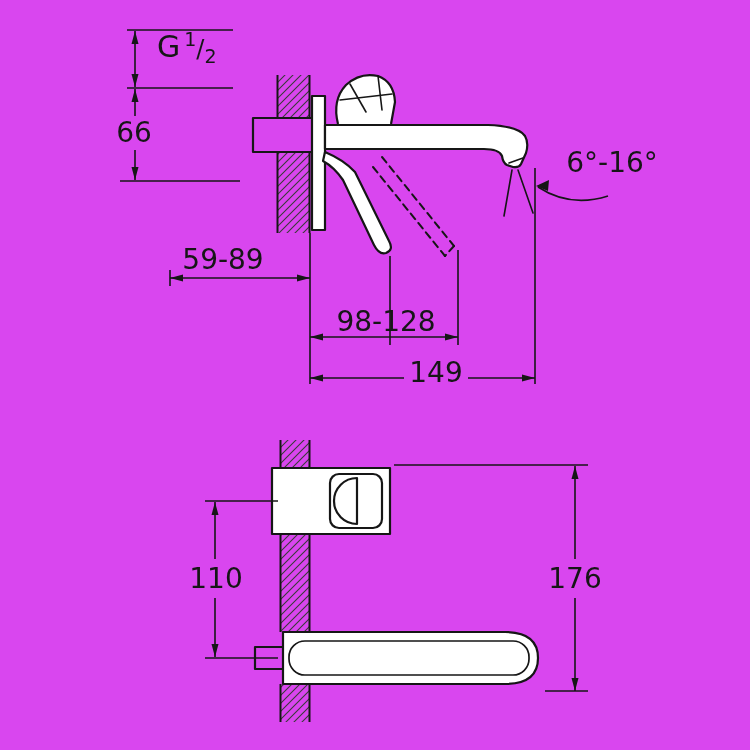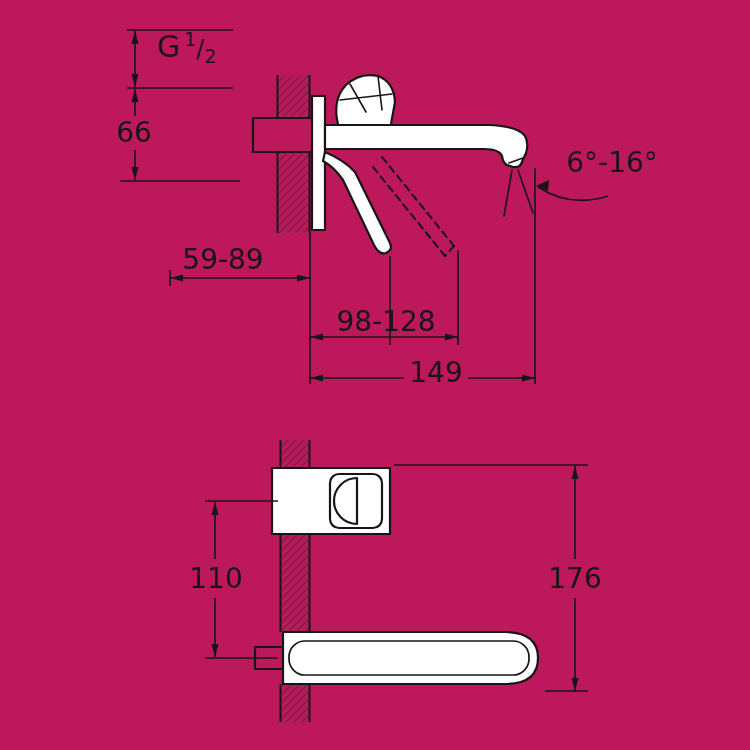--- a/index.html
+++ b/index.html
@@ -1,16 +1,16 @@
 <!DOCTYPE html>
 <html><head>
 <meta charset="utf-8">
 <style>
   html,body{margin:0;padding:0;background:#ffffff;}
-  .stage{width:750px;height:750px;background:#be185d;position:relative;overflow:hidden;}
+  .stage{width:750px;height:750px;background:#d946ef;position:relative;overflow:hidden;}
   svg{display:block;}
   text{font-family:"DejaVu Sans","Liberation Sans",sans-serif;fill:#161616;}
   .outline{stroke:#161616;stroke-width:2.2;fill:none;stroke-linejoin:round;stroke-linecap:round;}
   .outline-fill{stroke:#161616;stroke-width:2.2;fill:#ffffff;stroke-linejoin:round;}
   .thin{stroke:#161616;stroke-width:1.6;fill:none;stroke-linecap:round;}
   .dim{stroke:#161616;stroke-width:1.6;fill:none;}
   .dashed{stroke:#161616;stroke-width:2;fill:none;stroke-dasharray:7 5;stroke-linecap:round;}
   .arrow{fill:#161616;stroke:none;}
   .edge{stroke:#161616;stroke-width:2;}
 </style>

